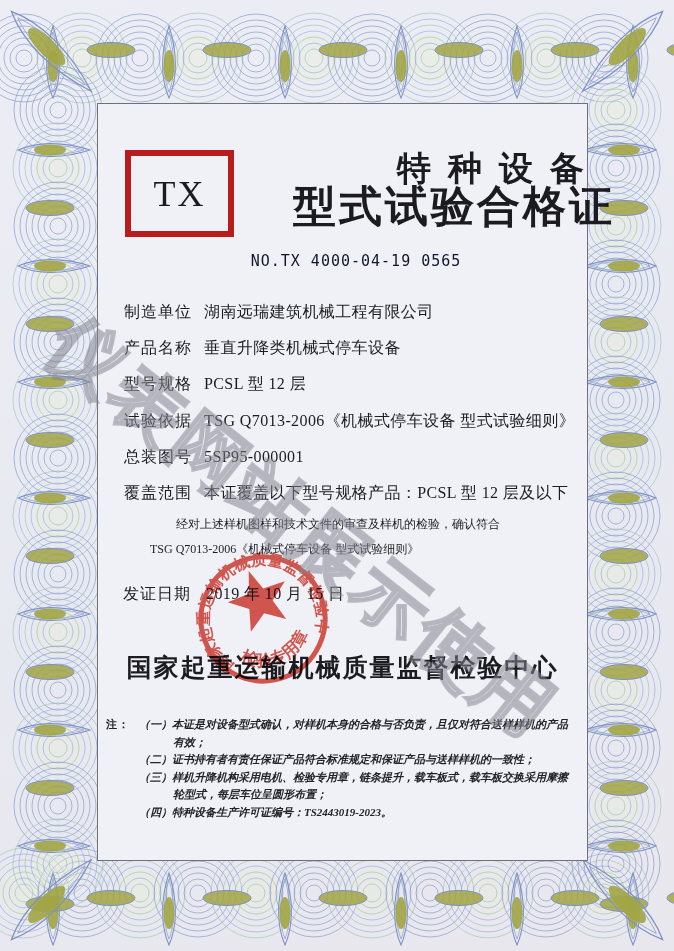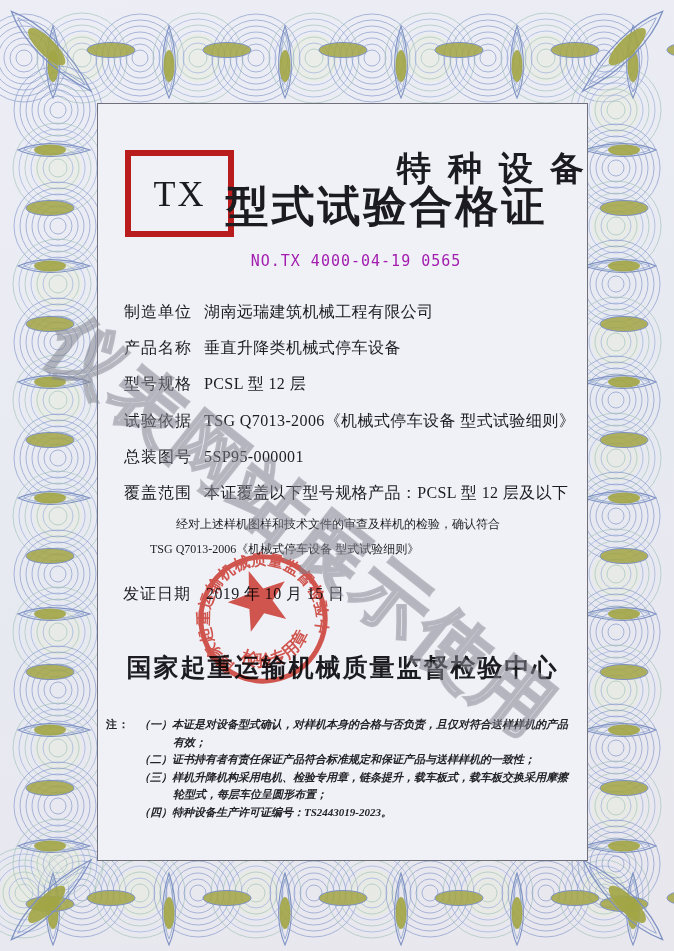--- a/index.html
+++ b/index.html
@@ -8,25 +8,25 @@
         font-family:"Liberation Serif","DejaVu Serif",serif;color:#1c1c20;}
   #border-svg{position:absolute;left:0;top:0;z-index:0;}
   .paper{position:absolute;left:97px;top:103px;width:489px;height:756px;z-index:1;
          background:#f0f1f7;border:1px solid #70707a;}
   
   .tx-box{position:absolute;left:11px;top:46px;width:97px;height:75px;border:6px solid #b91c1c;
           display:flex;align-items:center;justify-content:center;
           font-weight:400;font-size:36px;letter-spacing:2px;margin-left:16px;}
   .t1{position:absolute;left:43px;top:42px;width:460px;text-align:right;
       font-size:34px;font-weight:600;letter-spacing:17px;text-indent:17px;}
-  .t2{position:absolute;left:57px;top:74px;width:460px;text-align:center;
+  .t2{position:absolute;left:57px;top:74px;width:460px;text-align:right;
       font-size:43px;font-weight:700;letter-spacing:3px;text-indent:3px;}
   .t3{position:absolute;left:28px;top:148px;width:460px;text-align:center;
       font-family:"DejaVu Sans Mono","Liberation Mono",monospace;
-      font-size:15px;letter-spacing:1px;color:#a21caf;}
+      font-size:15px;letter-spacing:1px;color:#0f172a;}
   
   .fields{position:absolute;left:26px;top:200px;width:456px;}
   .field-row{display:flex;align-items:flex-start;font-size:16px;line-height:16px;margin-bottom:20.2px;}
   .field-label{letter-spacing:1px;white-space:nowrap;margin-right:12px;}
   .field-value{letter-spacing:.4px;white-space:nowrap;}
   
   .confirm{position:absolute;left:52px;top:408px;width:428px;font-size:12px;line-height:25px;}
   .confirm .l1{text-indent:26px;}
   
   .date-row{position:absolute;left:25px;top:482px;display:flex;font-size:16px;line-height:16px;}

